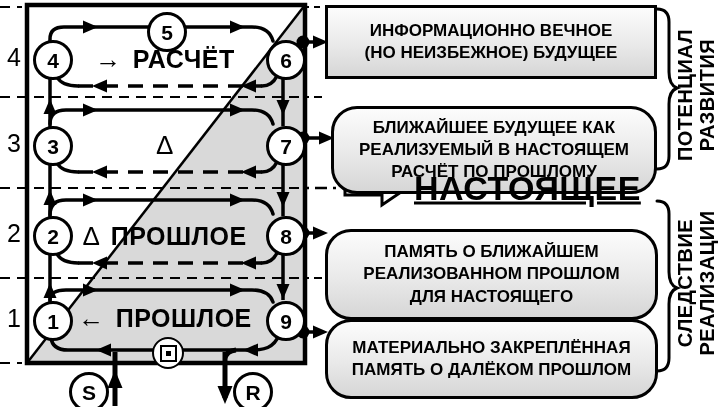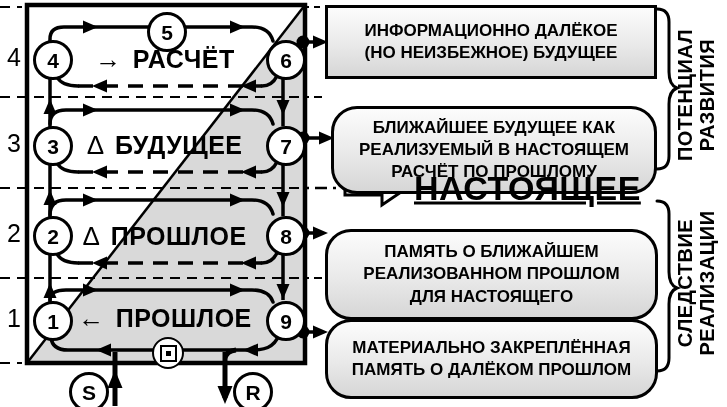--- a/index.html
+++ b/index.html
@@ -155,21 +155,20 @@
   <div class="lvl" style="top:143px">3</div>
   <div class="lvl" style="top:233px">2</div>
   <div class="lvl" style="top:318px">1</div>
 
   <div class="rowlab" style="top:59px">
     <span class="pre">→</span>
     <span>РАСЧЁТ</span>
   </div>
   <div class="rowlab" style="top:145px">
     <span class="pre">∆</span>
-    <span>БУДУЩЕЕ</span>
   </div>
   <div class="rowlab" style="top:236px">
     <span class="pre">∆</span>
     <span>ПРОШЛОЕ</span>
   </div>
   <div class="rowlab" style="top:318px">
     <span class="pre">←</span>
     <span>ПРОШЛОЕ</span>
   </div>
 
@@ -185,21 +184,21 @@
 
   <div class="mem" style="left:166px;top:351px">
     <div class="sq1">
         <div class="sq2"></div>
       </div>
   </div>
 
   <div class="node" style="left:86px;top:389px">S</div>
   <div class="node" style="left:250px;top:389px">R</div>
 
-  <div class="callout" style="left:325px;top:5px;width:326px;height:68px">ИНФОРМАЦИОННО ДАЛЁКОЕ
+  <div class="callout" style="left:325px;top:5px;width:326px;height:68px">ИНФОРМАЦИОННО ВЕЧНОЕ
 (НО НЕИЗБЕЖНОЕ) БУДУЩЕЕ</div>
   <div class="callout rounded" style="left:331px;top:84px;width:320px;height:82px">БЛИЖАЙШЕЕ БУДУЩЕЕ КАК
 РЕАЛИЗУЕМЫЙ В НАСТОЯЩЕМ
 РАСЧЁТ ПО ПРОШЛОМУ</div>
   <div class="callout rounded" style="left:325px;top:297px;width:327px;height:74px">МАТЕРИАЛЬНО ЗАКРЕПЛЁННАЯ
 ПАМЯТЬ О ДАЛЁКОМ ПРОШЛОМ</div>
   <div class="callout rounded" style="left:325px;top:207px;width:327px;height:85px">ПАМЯТЬ О БЛИЖАЙШЕМ
 РЕАЛИЗОВАННОМ ПРОШЛОМ
 ДЛЯ НАСТОЯЩЕГО</div>
 

